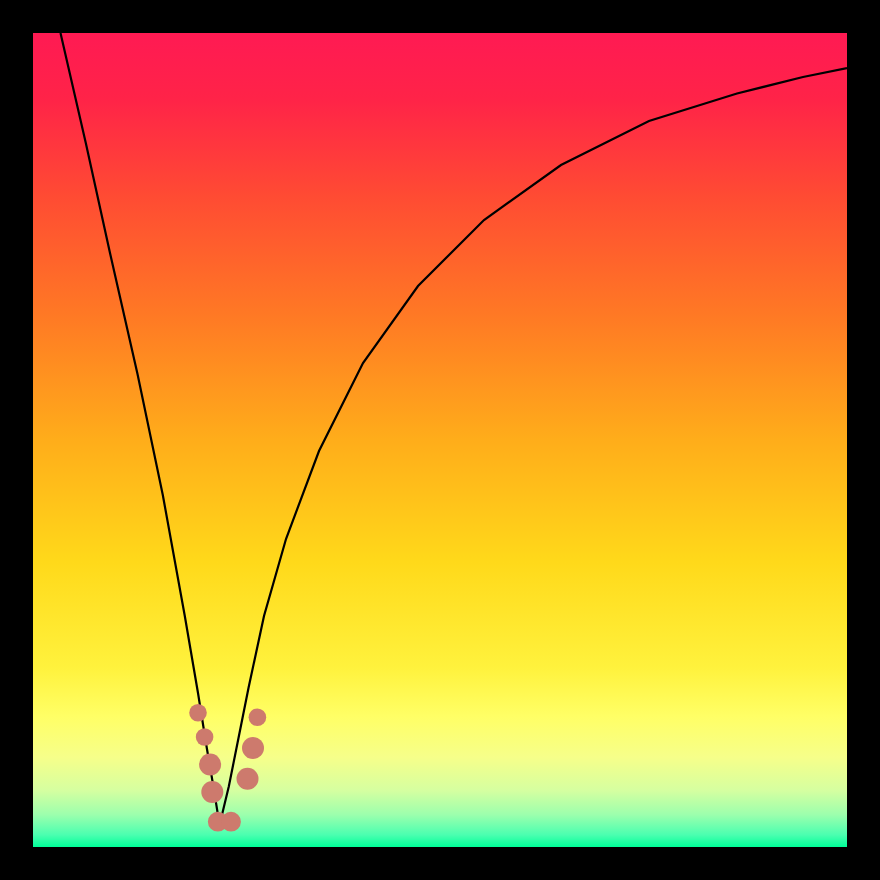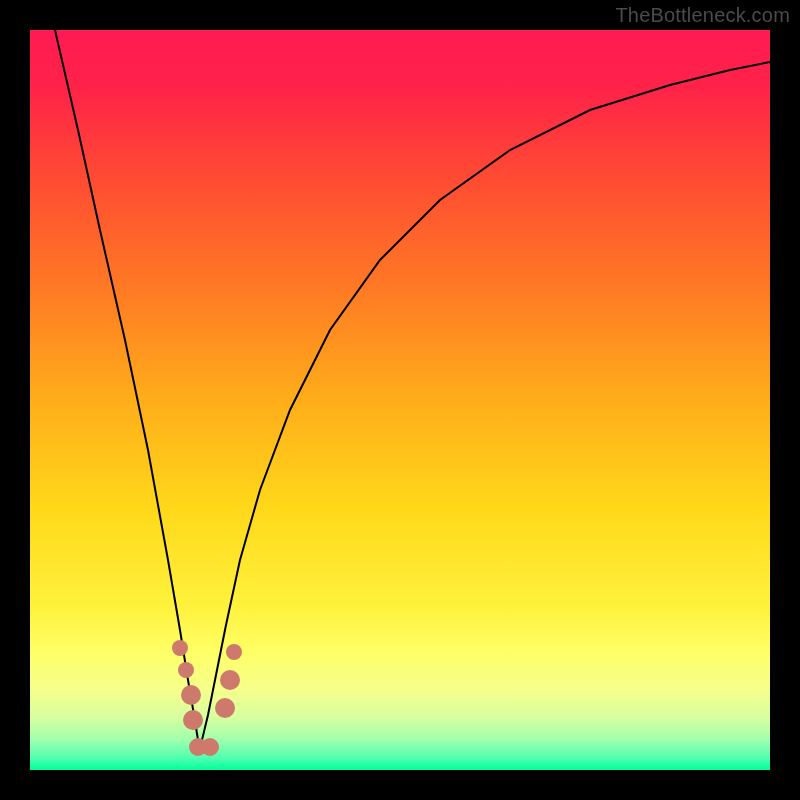--- a/index.html
+++ b/index.html
@@ -41,21 +41,20 @@
   }
   .marker {
     fill: #cd7a6d;
     stroke: none;
   }
 </style>
 </head>
 <body>
 
 <div class="frame">
-  <div class="watermark">TheBottleneck.com</div>
 
   <div class="plot-area">
     <svg id="chart-svg" width="740" height="740" viewBox="0 0 740 740">
       <defs>
         <linearGradient id="bg-grad" x1="0" y1="0" x2="0" y2="1">
             <stop offset="0.00%" stop-color="#ff1a53"></stop>
             <stop offset="8.00%" stop-color="#ff2348"></stop>
             <stop offset="20.00%" stop-color="#ff4b33"></stop>
             <stop offset="35.00%" stop-color="#ff7a24"></stop>
             <stop offset="50.00%" stop-color="#ffad1a"></stop>

